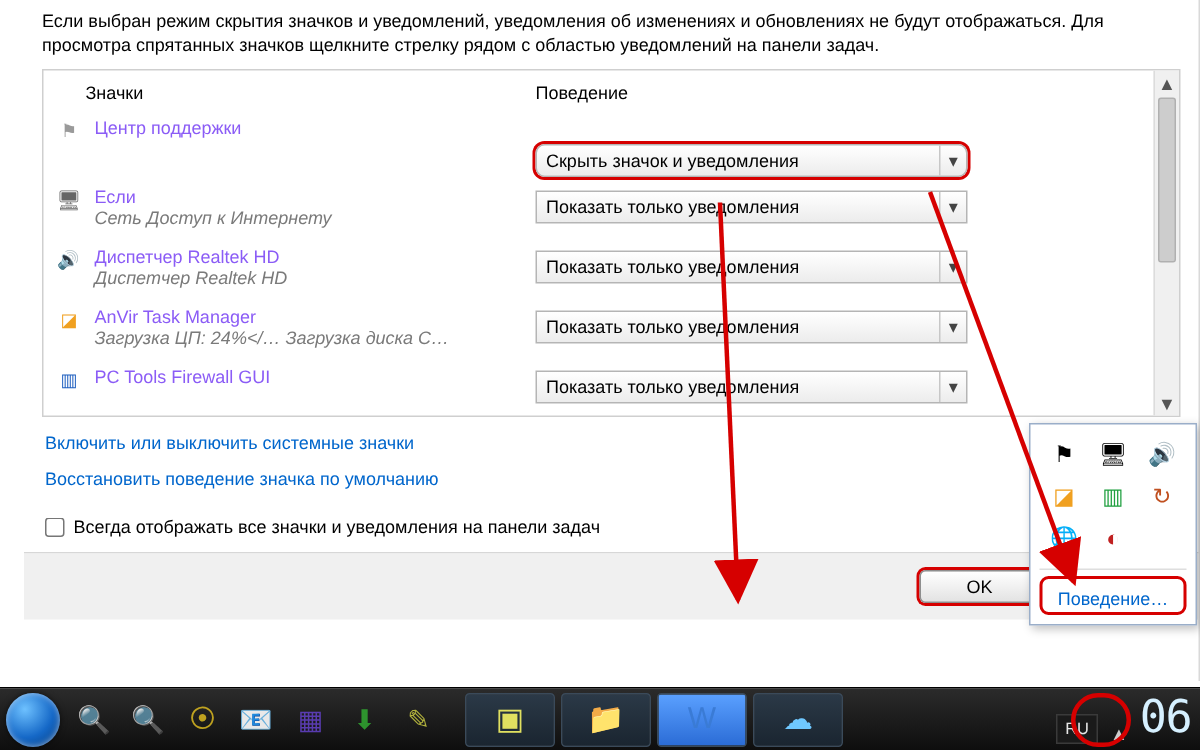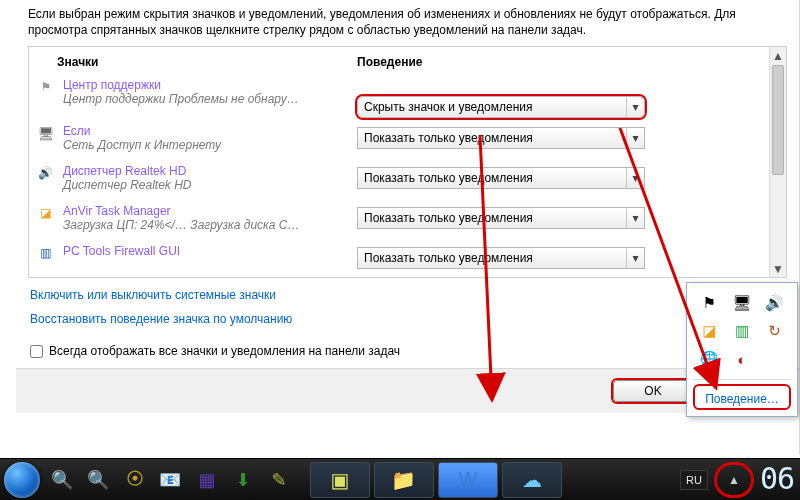--- a/index.html
+++ b/index.html
@@ -53,21 +53,21 @@
   .scrollbar .arrow-up, .scrollbar .arrow-down {
     position: absolute; left:0; right:0; height:17px;
     display:flex; align-items:center; justify-content:center;
     color:#555;
     background:#f0f0f0;
   }
   .scrollbar .arrow-up { top:0; }
   .scrollbar .arrow-down { bottom:0; }
   .headers {
     display:flex;
-    font-weight: bold;
+    font-weight: normal;
     padding: 8px 0 6px 0;
     justify-content: flex-end;
   }
   .col-icons { width: 328px; padding-left: 28px; }
   .col-behavior { flex: 1; }
   .rows { }
   .row {
     display:flex;
     align-items:flex-start;
     padding: 3px 0;
@@ -204,21 +204,21 @@
   .tb-tasks { display:flex; gap:4px; margin-left:20px; }
   .tb-task {
     width:60px; height:36px;
     border:1px solid #3a4a5a;
     background: linear-gradient(#2b3947,#1a2530);
     border-radius:3px;
     display:flex; align-items:center; justify-content:center;
     font-size:20px;
   }
   .tb-right {
-    margin-left:auto; display:flex; align-items:center; gap:20px;
+    margin-left:auto; display:flex; align-items:flex-end; gap:8px;
     padding-right:2px;
     padding-left:36px;
   }
   .lang {
     background:#1a1a1a; border:1px solid #3a3a3a;
     padding:3px 5px; font-size:11px; color:#e6e6e6;
     position:relative;
   }
   .lang-ring {
     position:absolute;
@@ -260,21 +260,20 @@
       <div class="col-icons">Значки</div>
       <div class="col-behavior">Поведение</div>
     </div>
     <div class="rows" id="rows">
         <div class="row">
           <div class="ic">
             <span class="ic-flag"></span>
           </div>
           <div class="txt">
             <div class="title">Центр поддержки</div>
-            <div class="sub">Центр поддержки  Проблемы не обнару…</div>
           </div>
           <div class="dd-cell">
             <div class="dropdown highlight-red">
               <span>Скрыть значок и уведомления</span>
               <span class="dd-arrow">▾</span>
             </div>
           </div>
         </div>
         <div class="row">
           <div class="ic">

